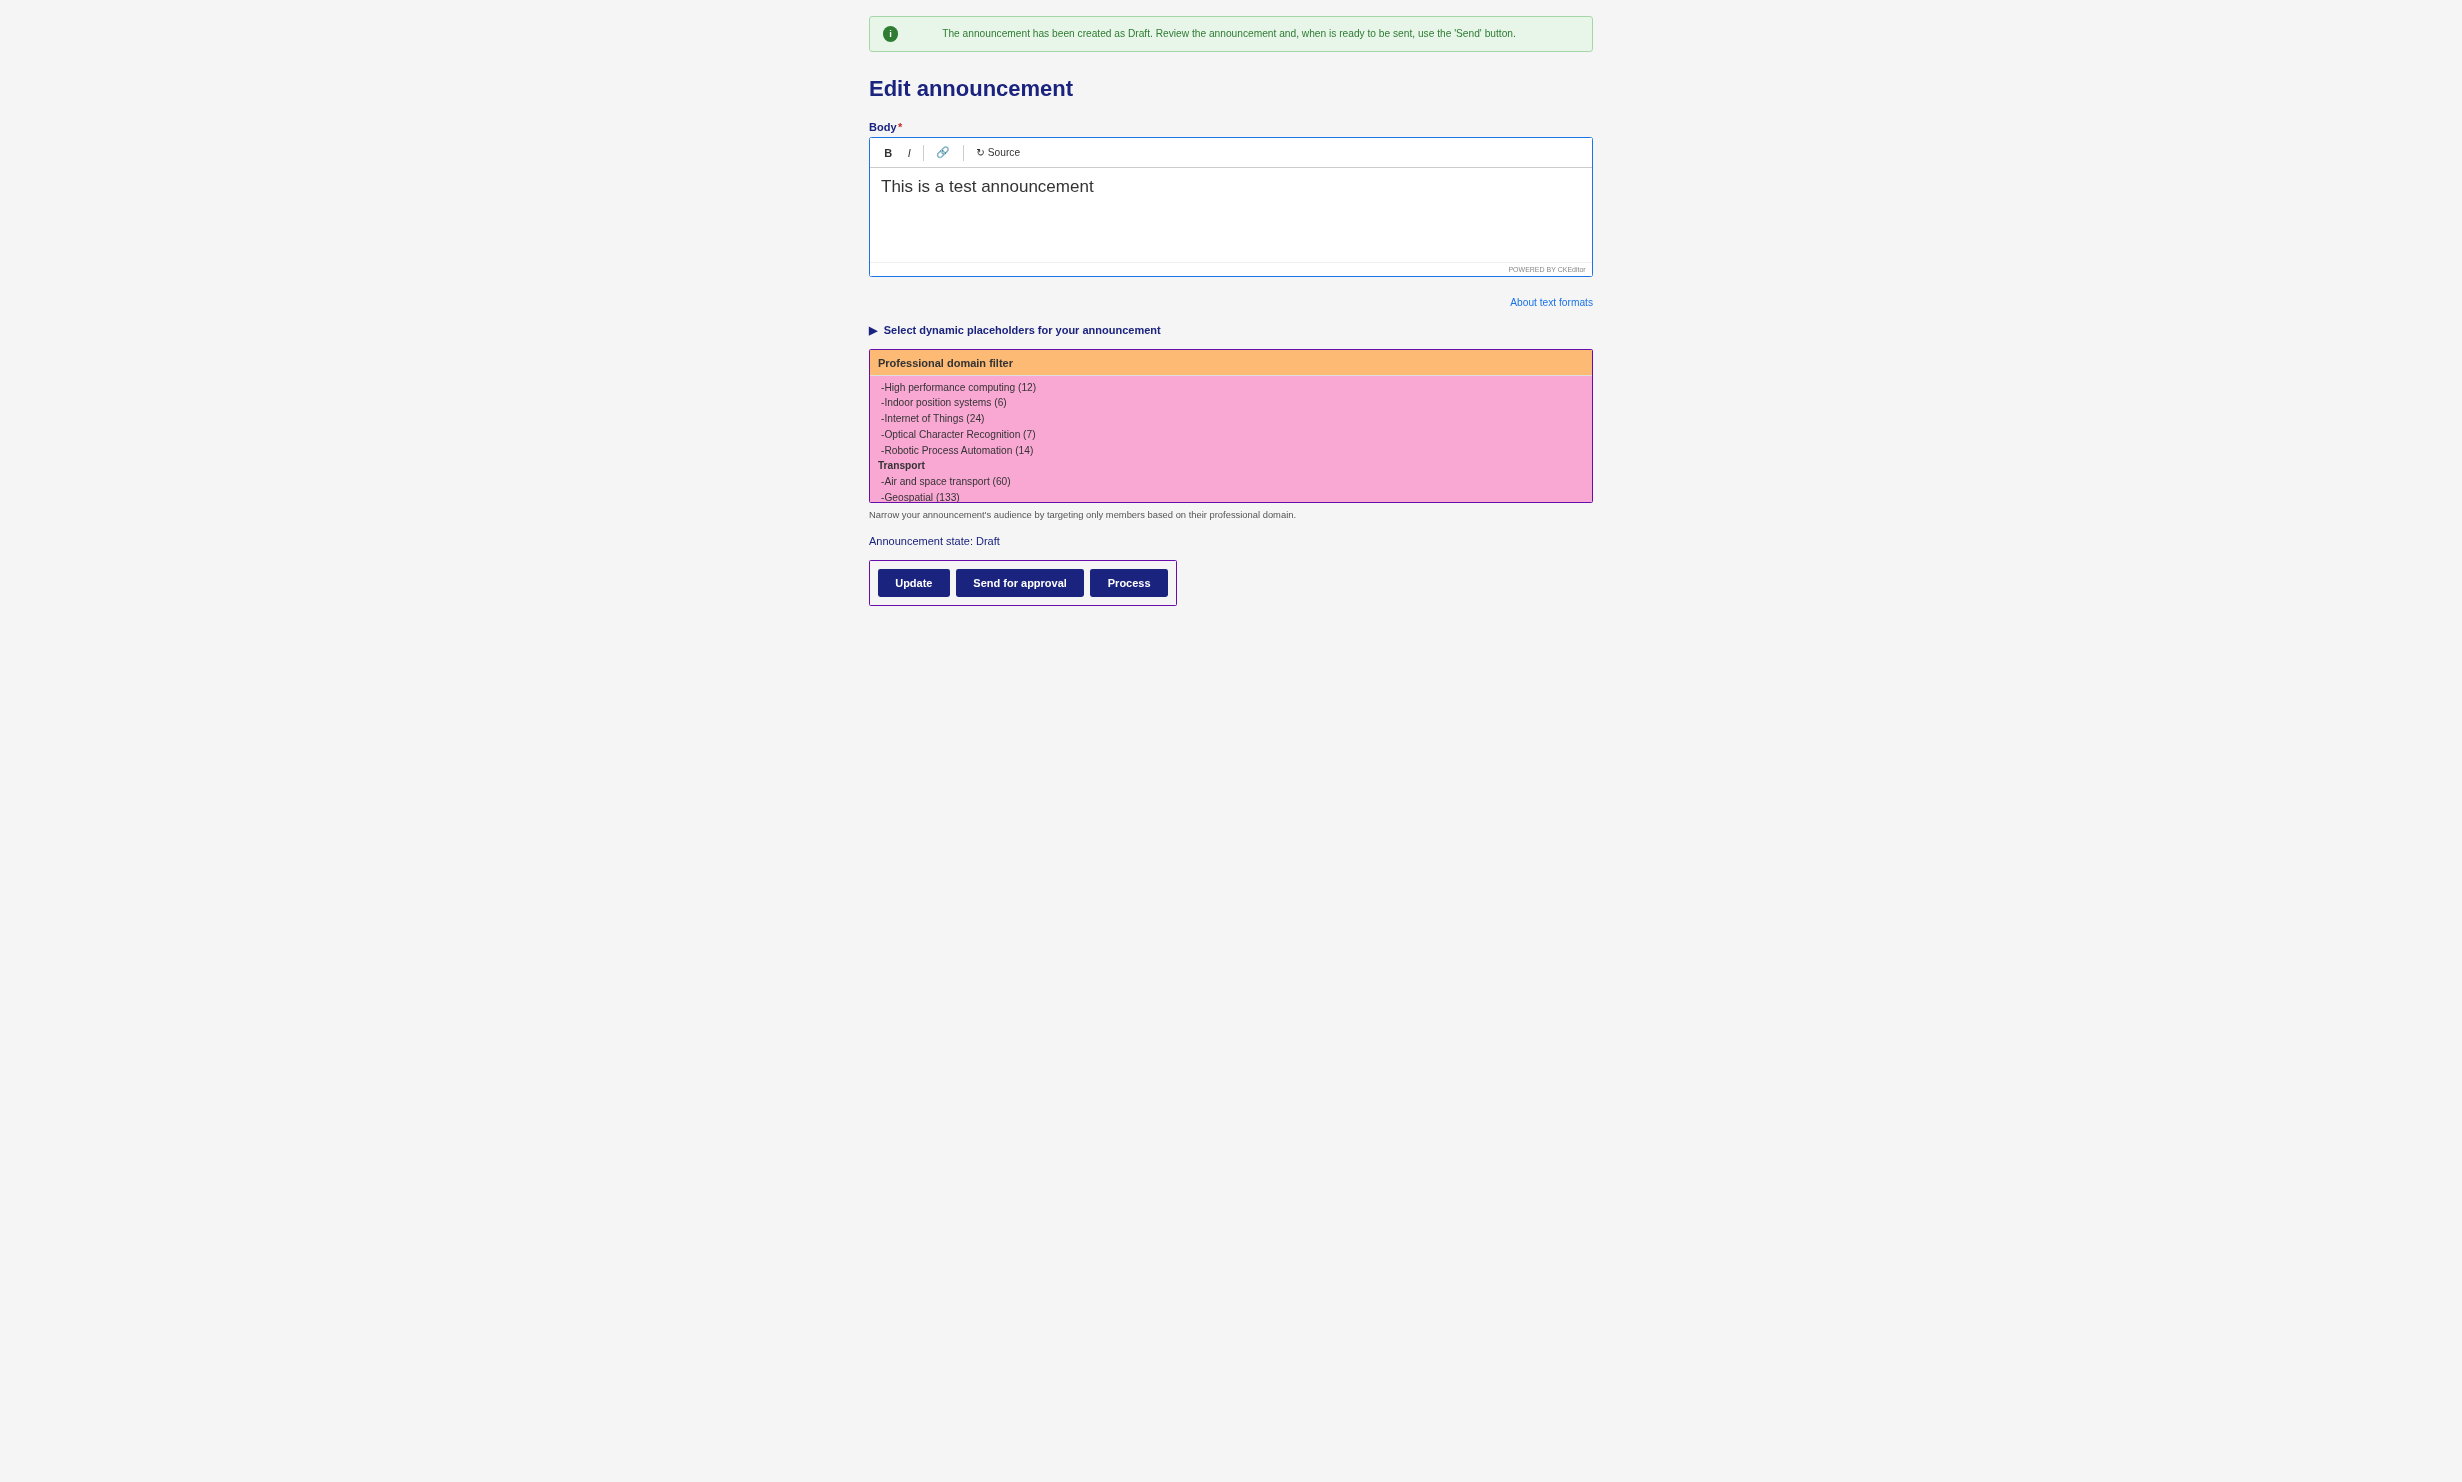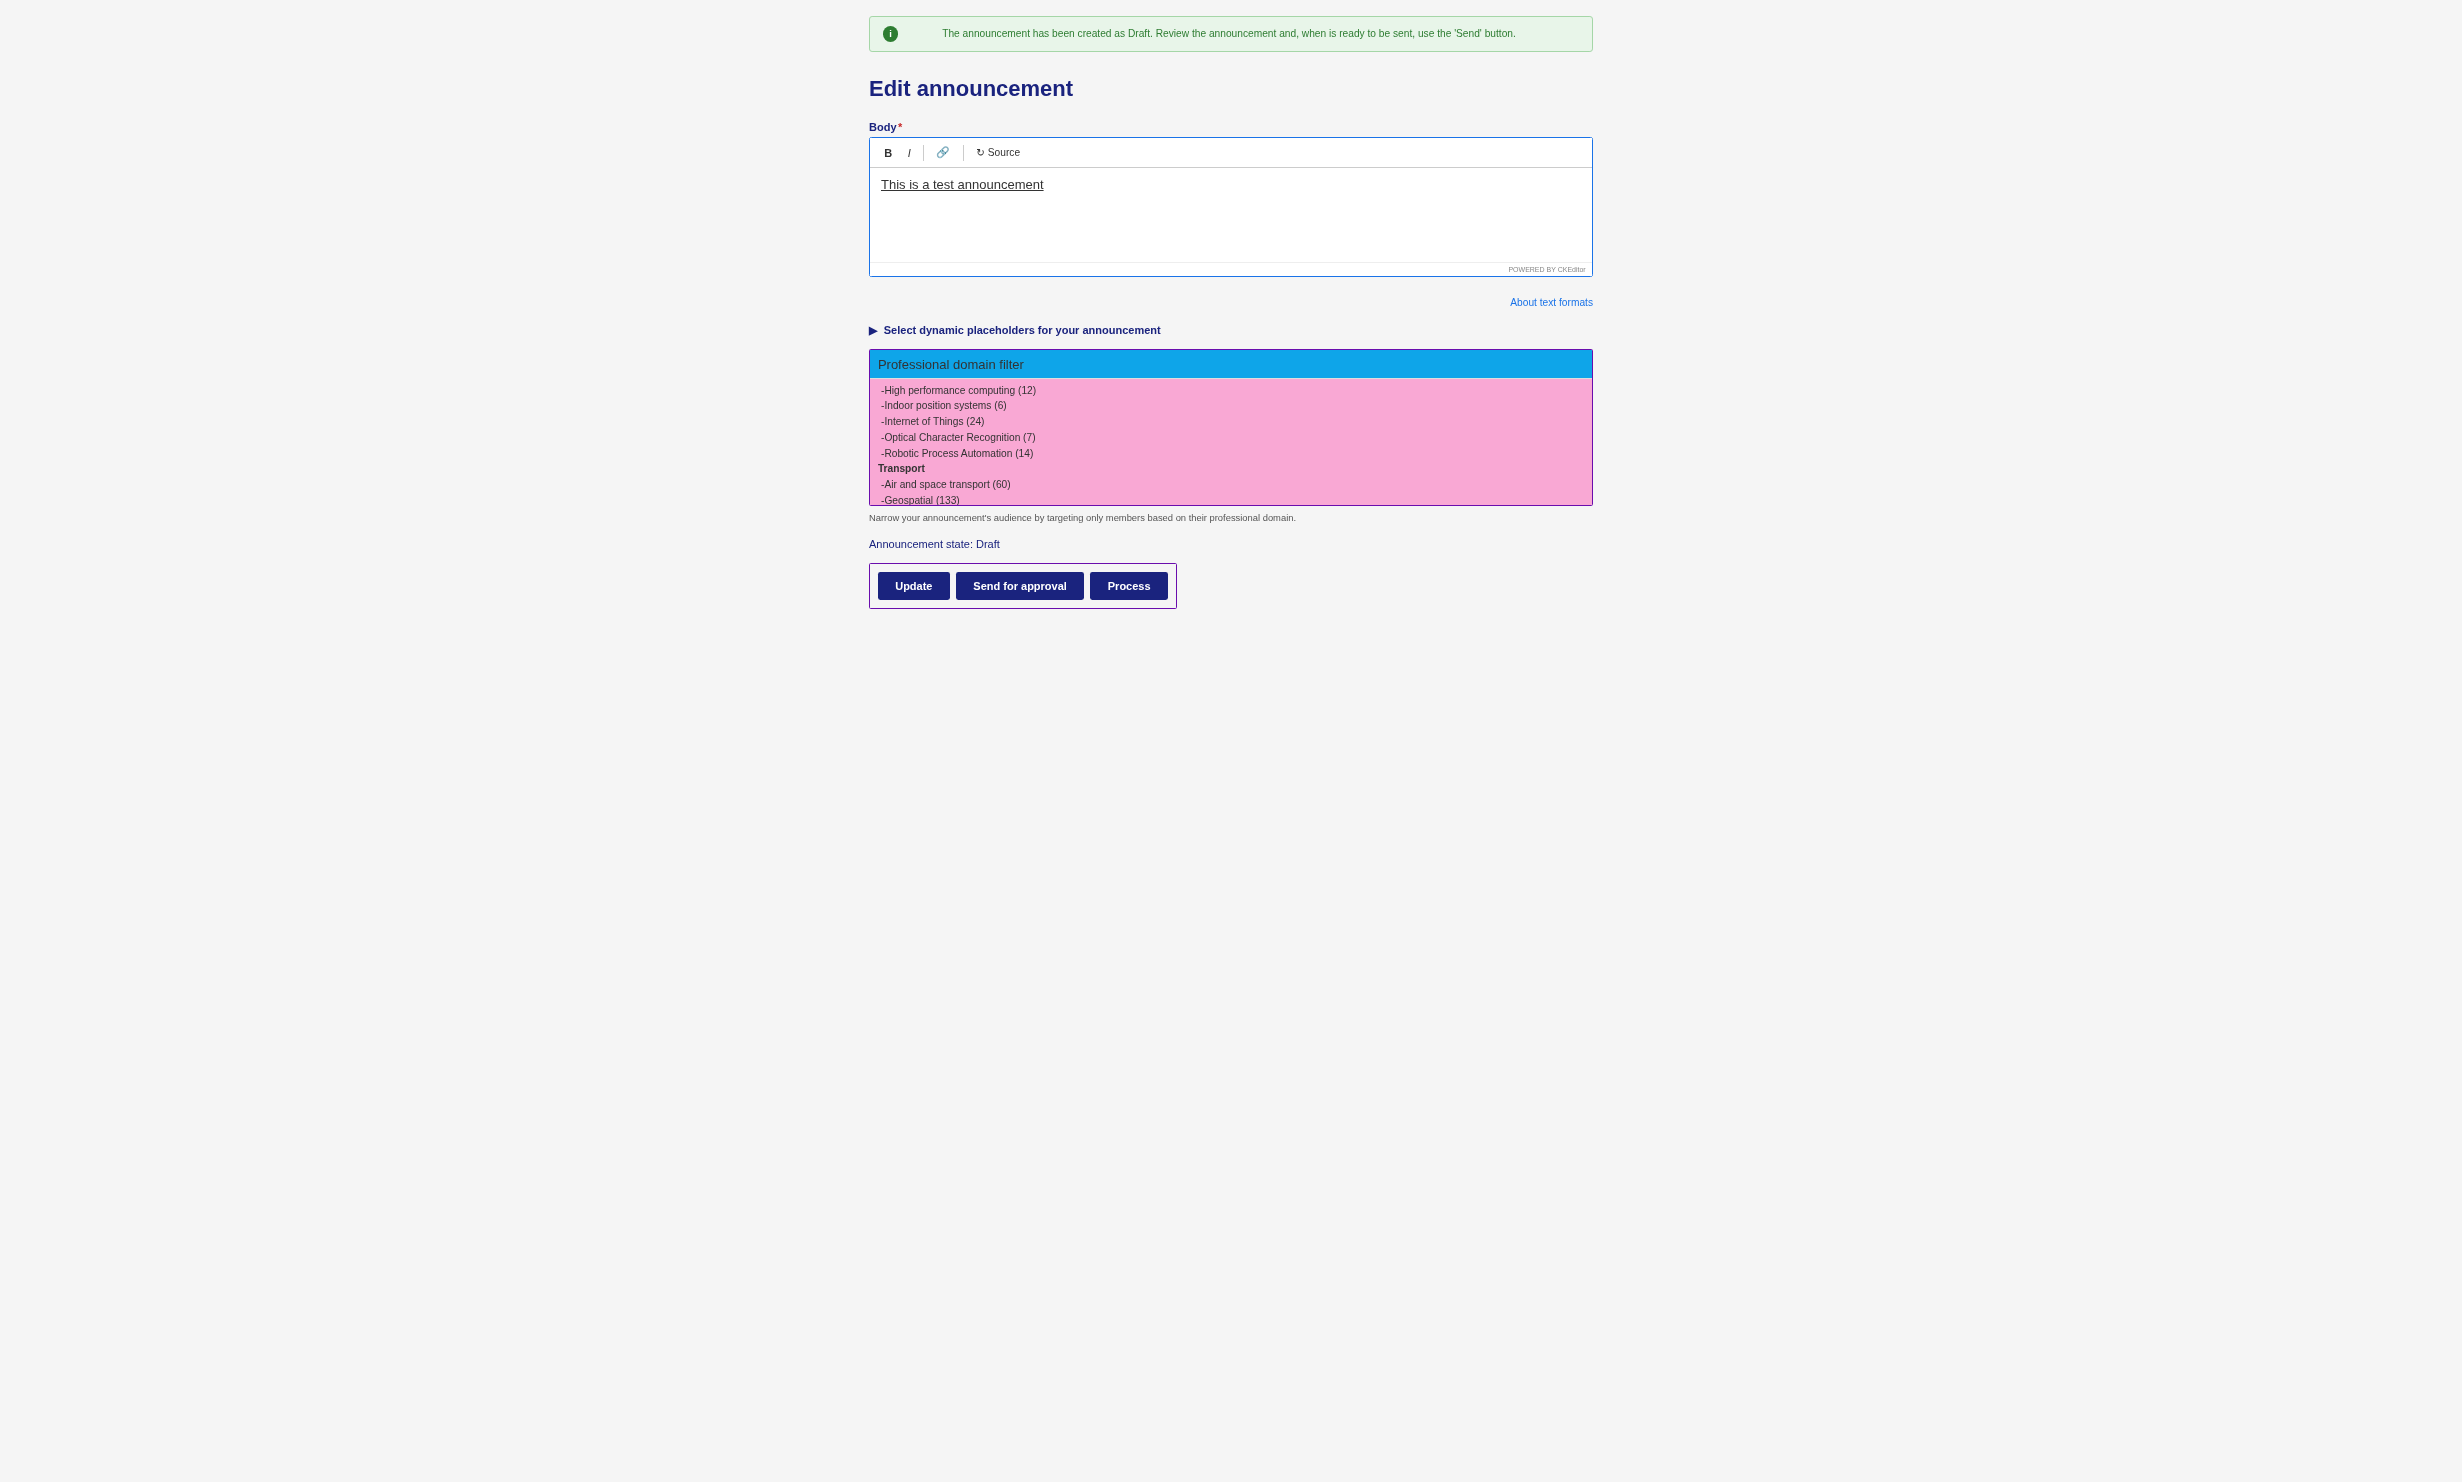--- a/index.html
+++ b/index.html
@@ -108,23 +108,22 @@
       border: none;
       cursor: pointer;
       font-size: 10.2px;
       color: #333;
       padding: 3.1px 6.3px;
     }
     .editor-body {
       background: #fff;
       min-height: 94px;
       padding: 9.4px 11px;
-      font-size: 13px;
+      font-size: 17px;
       position: relative;
-      text-decoration: underline;
     }
     .editor-footer {
       background: #fff;
       display: flex;
       justify-content: flex-end;
       padding: 3.1px 6.3px;
       border-top: 0.8px solid #eee;
     }
     .ckeditor-badge {
       font-size: 7px;
@@ -155,25 +154,25 @@
     .filter-section {
       border: 1.6px solid #6a0dad;
       border-radius: 1.6px;
       padding: 0;
       display: inline-block;
       width: 100%;
     }
     .filter-label {
       display: block;
       color: #333;
-      font-size: 13px;
-      font-weight: normal;
+      font-size: 11px;
+      font-weight: bold;
       padding: 6.3px 7.9px;
       border-bottom: 0.8px solid #ddd;
-      background: #0ea5e9;
+      background: #fdba74;
     }
     .filter-list {
       background: #f9a8d4;
       height: 126px;
       overflow-y: scroll;
       padding: 3.1px 0;
       position: relative;
     }
     .filter-list-item {
       padding: 2.4px 11px;

